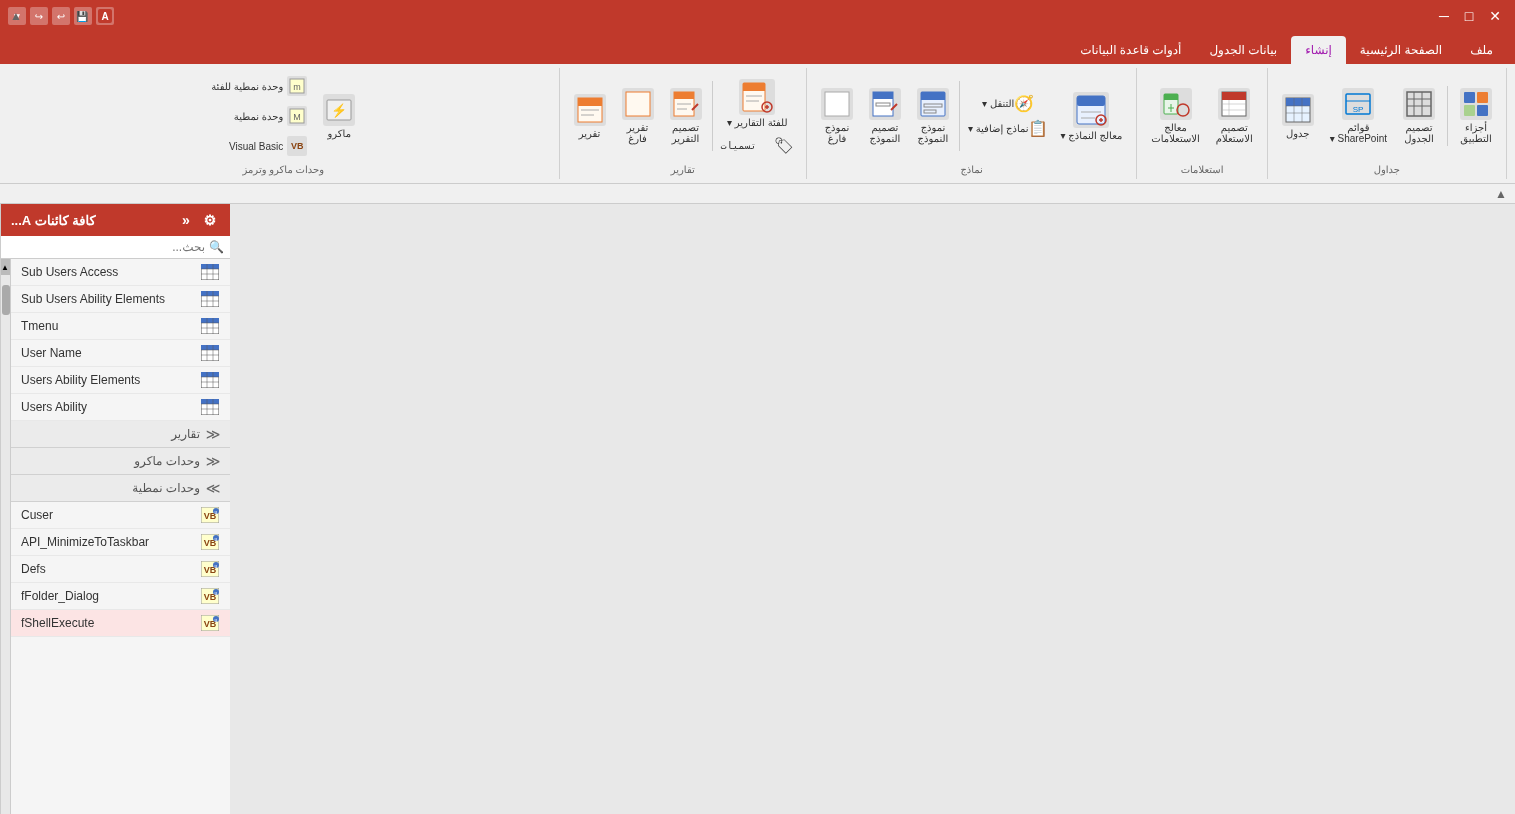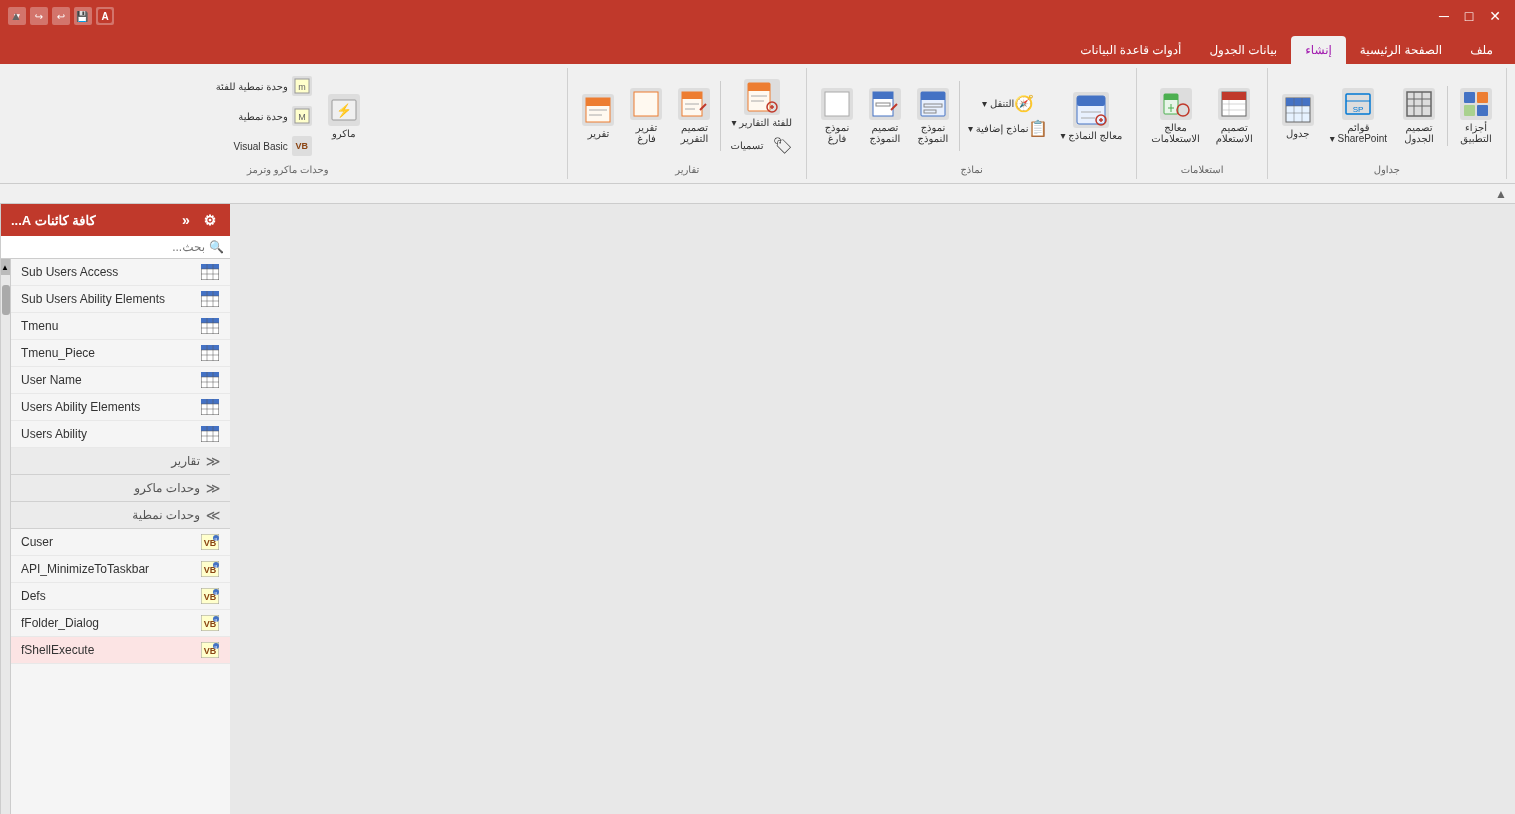--- a/index.html
+++ b/index.html
@@ -430,21 +430,21 @@
               <line x1="5" y1="20" x2="18" y2="20" stroke="#aaa" stroke-width="1"></line>
               <circle cx="26" cy="26" r="5" fill="none" stroke="#c0392b" stroke-width="1.5"></circle>
               <line x1="24" y1="26" x2="28" y2="26" stroke="#c0392b" stroke-width="1.5"></line>
               <line x1="26" y1="24" x2="26" y2="28" stroke="#c0392b" stroke-width="1.5"></line>
             </svg>
           </div>
           <span>للفئة التقارير ▾</span>
         </div>
         <div class="ribbon-btn" style="font-size:10px;display:flex;flex-direction:row;padding:2px 4px;">
           <span style="font-size:16px;">🏷</span> 
-            <span style="margin-right:9px;">تسميات</span>
+            <span style="margin-right:17px;font-family:Liberation Mono, monospace;">تسميات</span>
         </div>
       </div>
       <div style="width:1px;background:#ccc;height:70px;"></div>
       <div class="ribbon-btn">
         <div class="ribbon-btn-icon">
           <svg width="28" height="28" viewBox="0 0 28 28">
             <rect x="2" y="2" width="20" height="24" fill="#fff9f0" stroke="#ED7D31" stroke-width="1"></rect>
             <rect x="2" y="2" width="20" height="7" fill="#ED7D31"></rect>
             <line x1="5" y1="14" x2="19" y2="14" stroke="#aaa" stroke-width="1"></line>
             <line x1="5" y1="19" x2="15" y2="19" stroke="#aaa" stroke-width="1"></line>
@@ -582,73 +582,60 @@
               <rect x="0" y="0" width="18" height="5" fill="#4472C4"></rect>
               <line x1="0" y1="5" x2="18" y2="5" stroke="#555" stroke-width="0.5"></line>
               <line x1="0" y1="10" x2="18" y2="10" stroke="#555" stroke-width="0.5"></line>
               <line x1="6" y1="0" x2="6" y2="16" stroke="#555" stroke-width="0.5"></line>
               <line x1="12" y1="0" x2="12" y2="16" stroke="#555" stroke-width="0.5"></line>
             </svg>
           </div>
           <span>Tmenu</span>
         </div>
 
+
         <div class="nav-item">
           <div class="nav-item-icon">
             <svg width="18" height="16" viewBox="0 0 18 16">
               <rect x="0" y="0" width="18" height="16" fill="white" stroke="#555" stroke-width="1"></rect>
               <rect x="0" y="0" width="18" height="5" fill="#4472C4"></rect>
               <line x1="0" y1="5" x2="18" y2="5" stroke="#555" stroke-width="0.5"></line>
               <line x1="0" y1="10" x2="18" y2="10" stroke="#555" stroke-width="0.5"></line>
               <line x1="6" y1="0" x2="6" y2="16" stroke="#555" stroke-width="0.5"></line>
               <line x1="12" y1="0" x2="12" y2="16" stroke="#555" stroke-width="0.5"></line>
             </svg>
           </div>
-          <span>Tmenu_Piece</span>
+          <span>User Name</span>
         </div>
 
         <div class="nav-item">
           <div class="nav-item-icon">
             <svg width="18" height="16" viewBox="0 0 18 16">
               <rect x="0" y="0" width="18" height="16" fill="white" stroke="#555" stroke-width="1"></rect>
               <rect x="0" y="0" width="18" height="5" fill="#4472C4"></rect>
               <line x1="0" y1="5" x2="18" y2="5" stroke="#555" stroke-width="0.5"></line>
               <line x1="0" y1="10" x2="18" y2="10" stroke="#555" stroke-width="0.5"></line>
               <line x1="6" y1="0" x2="6" y2="16" stroke="#555" stroke-width="0.5"></line>
               <line x1="12" y1="0" x2="12" y2="16" stroke="#555" stroke-width="0.5"></line>
             </svg>
           </div>
-          <span>User Name</span>
+          <span>Users Ability Elements</span>
         </div>
 
         <div class="nav-item">
           <div class="nav-item-icon">
             <svg width="18" height="16" viewBox="0 0 18 16">
               <rect x="0" y="0" width="18" height="16" fill="white" stroke="#555" stroke-width="1"></rect>
               <rect x="0" y="0" width="18" height="5" fill="#4472C4"></rect>
               <line x1="0" y1="5" x2="18" y2="5" stroke="#555" stroke-width="0.5"></line>
               <line x1="0" y1="10" x2="18" y2="10" stroke="#555" stroke-width="0.5"></line>
               <line x1="6" y1="0" x2="6" y2="16" stroke="#555" stroke-width="0.5"></line>
               <line x1="12" y1="0" x2="12" y2="16" stroke="#555" stroke-width="0.5"></line>
             </svg>
           </div>
-          <span>Users Ability Elements</span>
-        </div>
-
-        <div class="nav-item">
-          <div class="nav-item-icon">
-            <svg width="18" height="16" viewBox="0 0 18 16">
-              <rect x="0" y="0" width="18" height="16" fill="white" stroke="#555" stroke-width="1"></rect>
-              <rect x="0" y="0" width="18" height="5" fill="#4472C4"></rect>
-              <line x1="0" y1="5" x2="18" y2="5" stroke="#555" stroke-width="0.5"></line>
-              <line x1="0" y1="10" x2="18" y2="10" stroke="#555" stroke-width="0.5"></line>
-              <line x1="6" y1="0" x2="6" y2="16" stroke="#555" stroke-width="0.5"></line>
-              <line x1="12" y1="0" x2="12" y2="16" stroke="#555" stroke-width="0.5"></line>
-            </svg>
-          </div>
           <span>Users Ability</span>
         </div>
 
         <div class="section-header">
           <div class="section-icon">≪</div>
           <span>تقارير</span>
         </div>
 
         <div class="section-header">
           <div class="section-icon">≪</div>

